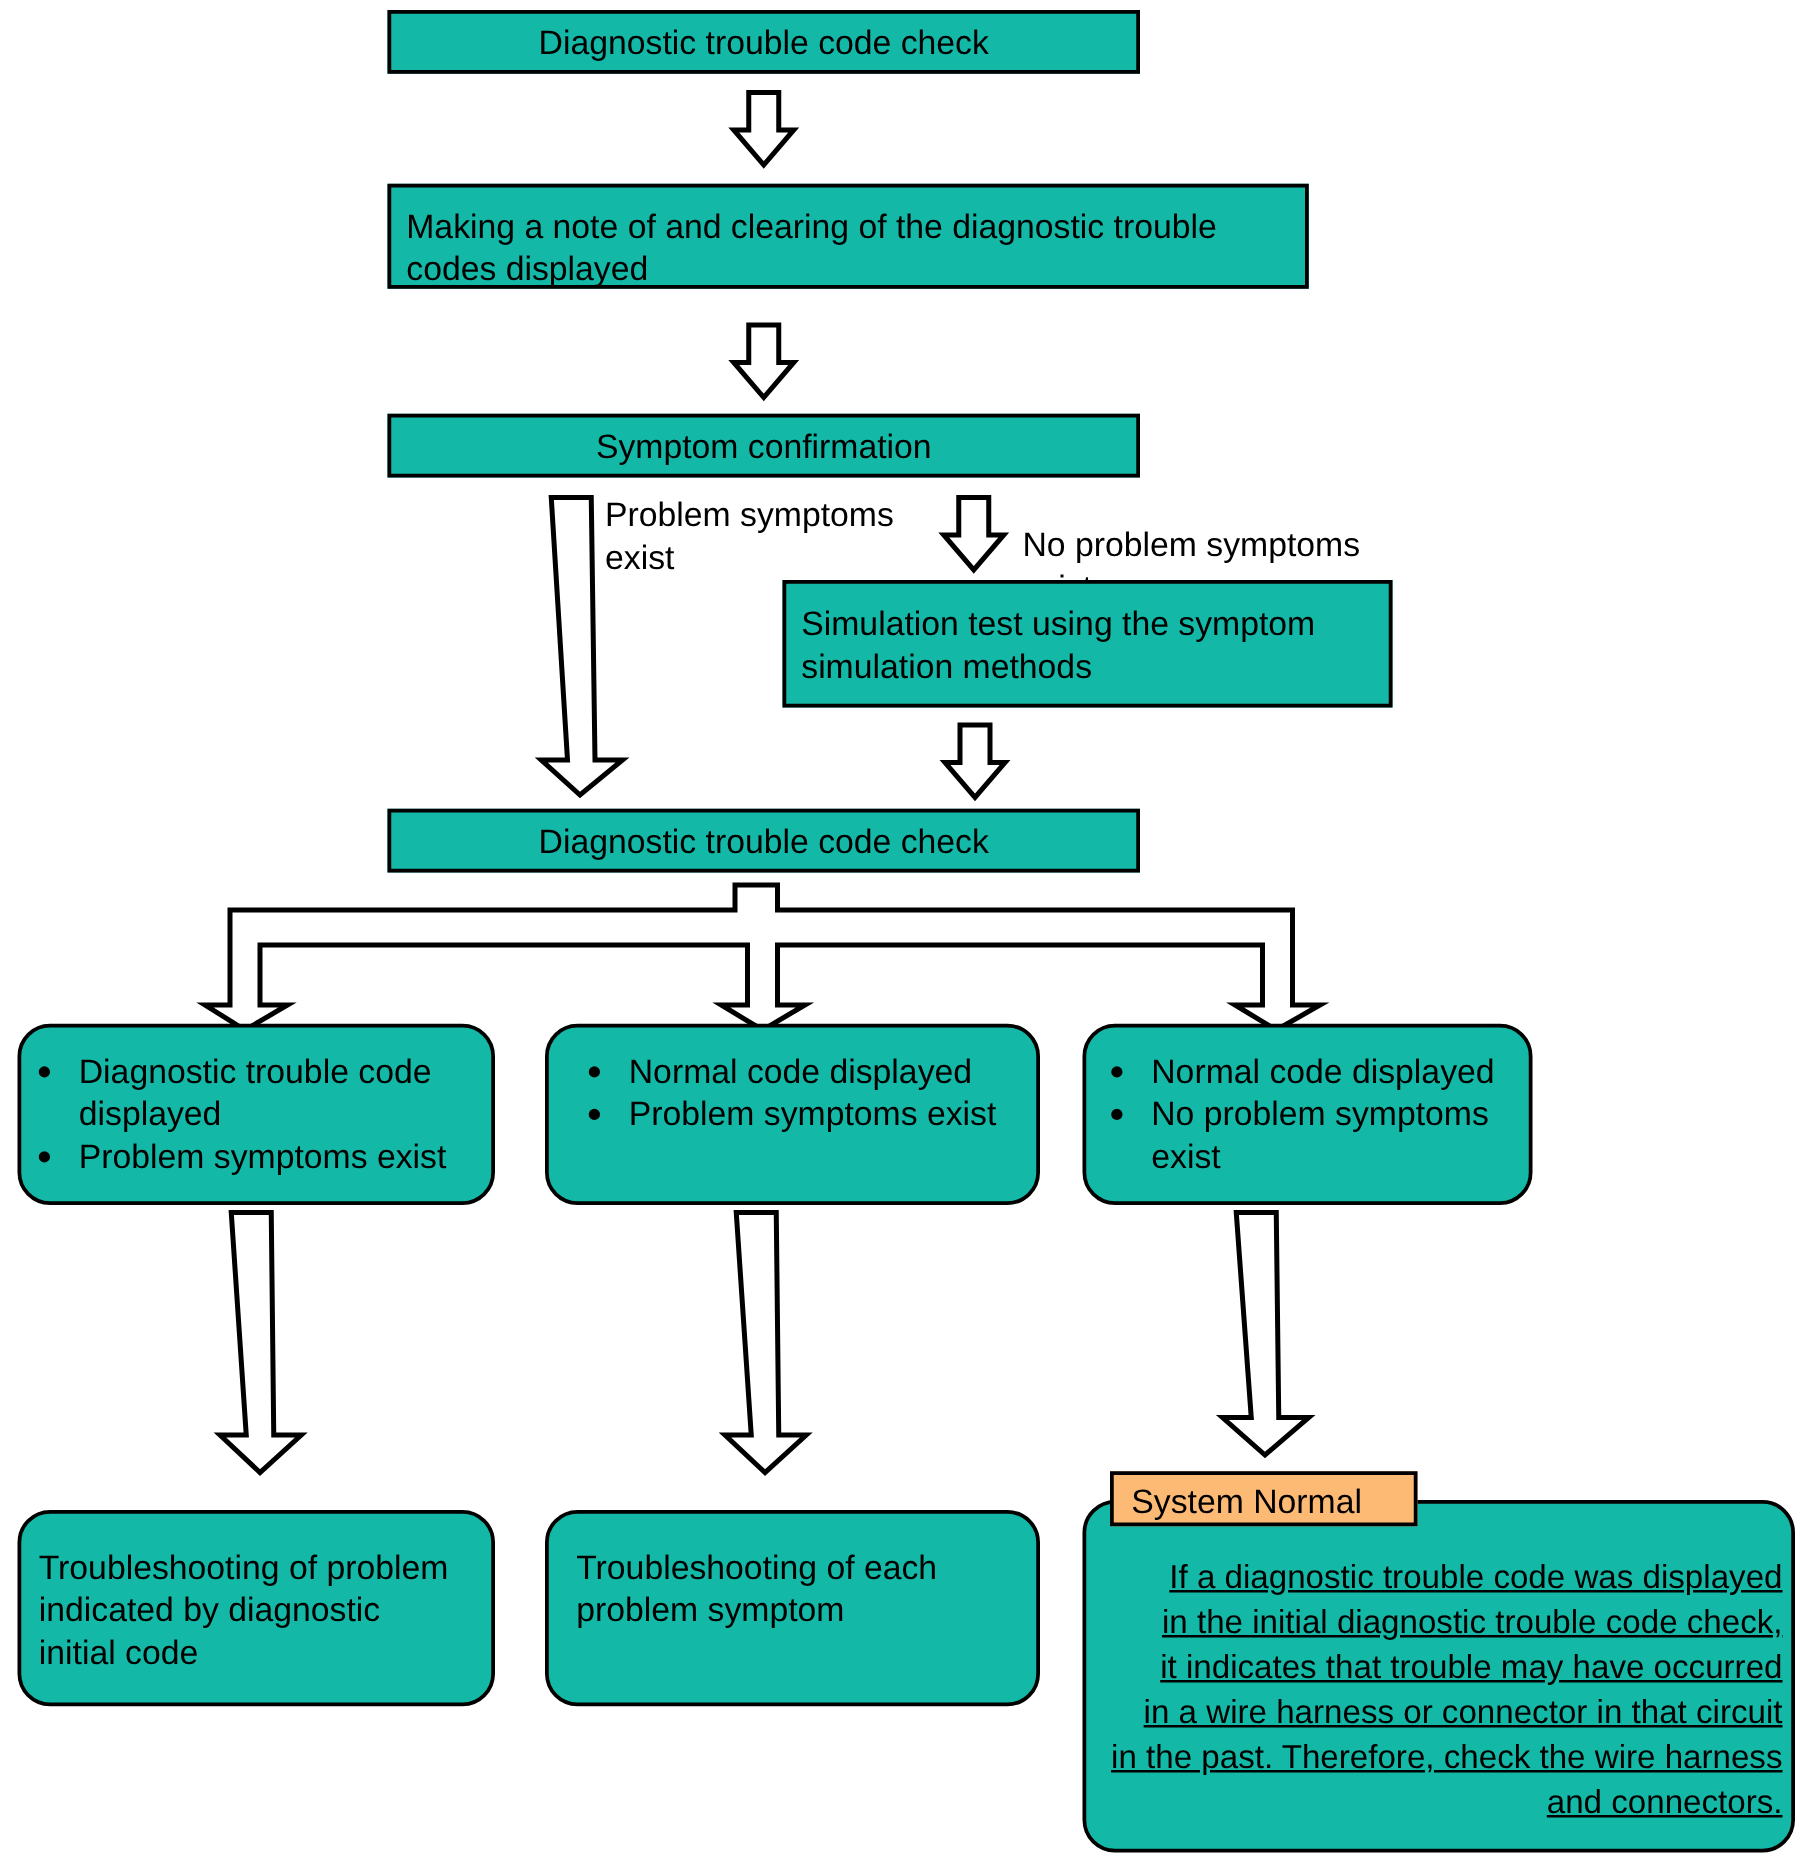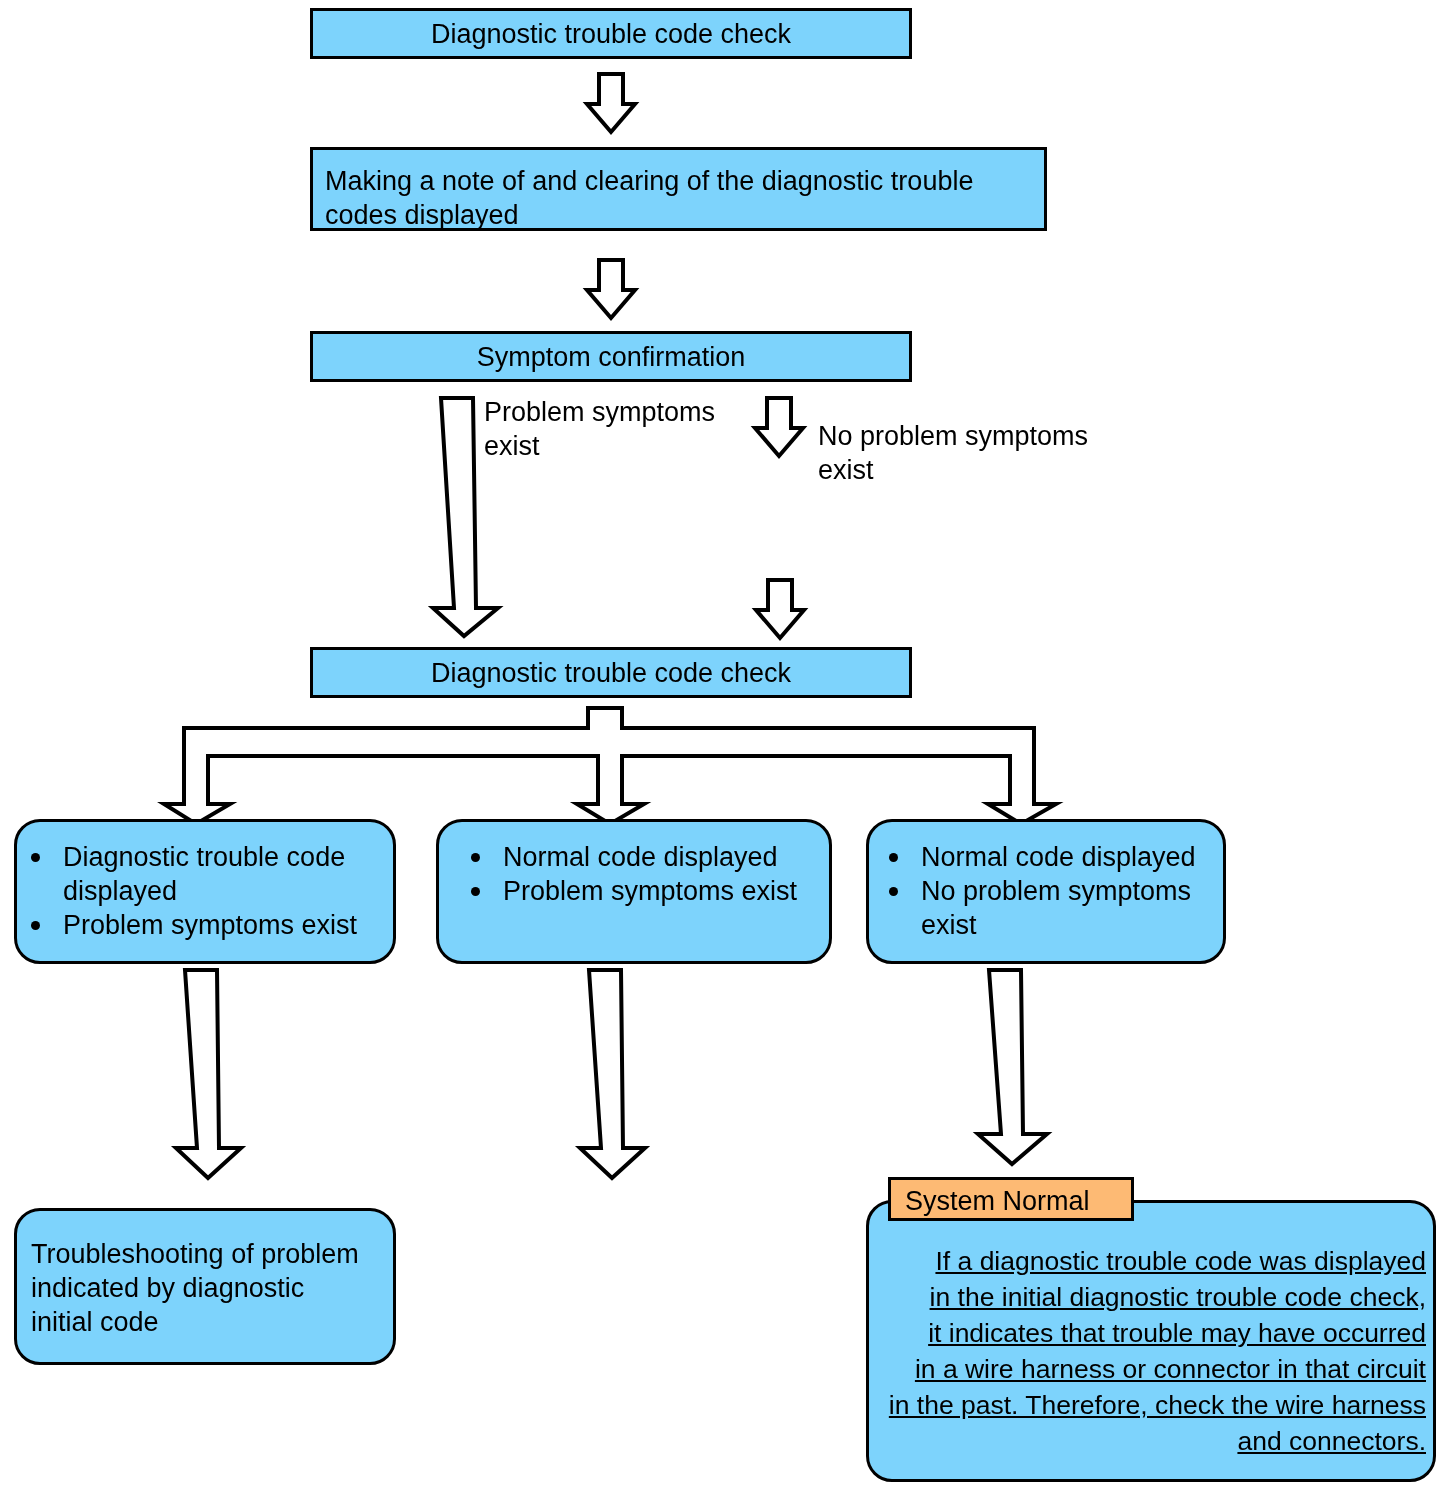--- a/index.html
+++ b/index.html
@@ -15,21 +15,21 @@
     position: relative;
     width: 1456px;
     height: 1488px;
     background: #ffffff;
     overflow: hidden;
   }
   .node {
     position: absolute;
     box-sizing: border-box;
     border: 3px solid #000;
-    background: #7dd3fc;
+    background: #14b8a6;
   }
   .node-rect {
     border-radius: 0;
   }
   .node-round {
     border-radius: 26px;
   }
   .node .txt {
     position: absolute;
     left: 0; right: 0;
@@ -138,20 +138,24 @@
   <div class="edge-label" style="left:484px; top:395px; width:270px;">Problem symptoms
 exist</div>
 
   <svg class="arrow-svg" style="left:753px; top:396px;" width="52" height="62" viewBox="0 0 52 62">
     <polygon points="14,2 38,2 38,32 50,32 26,60 2,32 14,32"></polygon>
   </svg>
 
   <div class="edge-label" style="left:818px; top:395px; width:330px;margin-top:24px;">No problem symptoms
 exist</div>
 
+  <div class="node node-rect" style="left:626px; top:464px; width:488px; height:102px;">
+    <div class="txt left-text" style="top:15px; left:12px; right:8px;">Simulation test using the symptom
+simulation methods</div>
+  </div>
 
   <svg class="arrow-svg" style="left:754px; top:578px;" width="52" height="62" viewBox="0 0 52 62">
     <polygon points="14,2 38,2 38,32 50,32 26,60 2,32 14,32"></polygon>
   </svg>
 
   <div class="node node-rect" style="left:310px; top:647px; width:602px; height:51px;">
     <div class="txt center-title" style="top:7px;">Diagnostic trouble code check</div>
   </div>
 
   <svg class="arrow-svg" style="left:178px; top:706px;" width="884" height="118" viewBox="0 0 884 118">
@@ -218,20 +222,24 @@
   <svg class="arrow-svg" style="left:968px; top:968px;" width="100" height="198" viewBox="0 0 100 198">
     <polygon points="21,2 53,2 55,166 79,166 44,196 10,166 33,166"></polygon>
   </svg>
 
   <div class="node node-round" style="left:14px; top:1208px; width:382px; height:157px;">
     <div class="txt left-text" style="top:26px; left:14px; right:8px;">Troubleshooting of problem
 indicated by diagnostic
 initial code</div>
   </div>
 
+  <div class="node node-round" style="left:436px; top:1208px; width:396px; height:157px;">
+    <div class="txt left-text" style="top:26px; left:22px; right:8px;">Troubleshooting of each
+problem symptom</div>
+  </div>
 
   <div class="node node-round" style="left:866px; top:1200px; width:570px; height:282px;">
   </div>
   <div class="tag-box" style="left:888px; top:1177px; width:246px; height:44px;">System Normal</div>
   <div class="para" style="left:886px; top:1243px; width:540px;">If a diagnostic trouble code was displayed
 in the initial diagnostic trouble code check,
 it indicates that trouble may have occurred
 in a wire harness or connector in that circuit
 in the past. Therefore, check the wire harness
 and connectors.</div>

